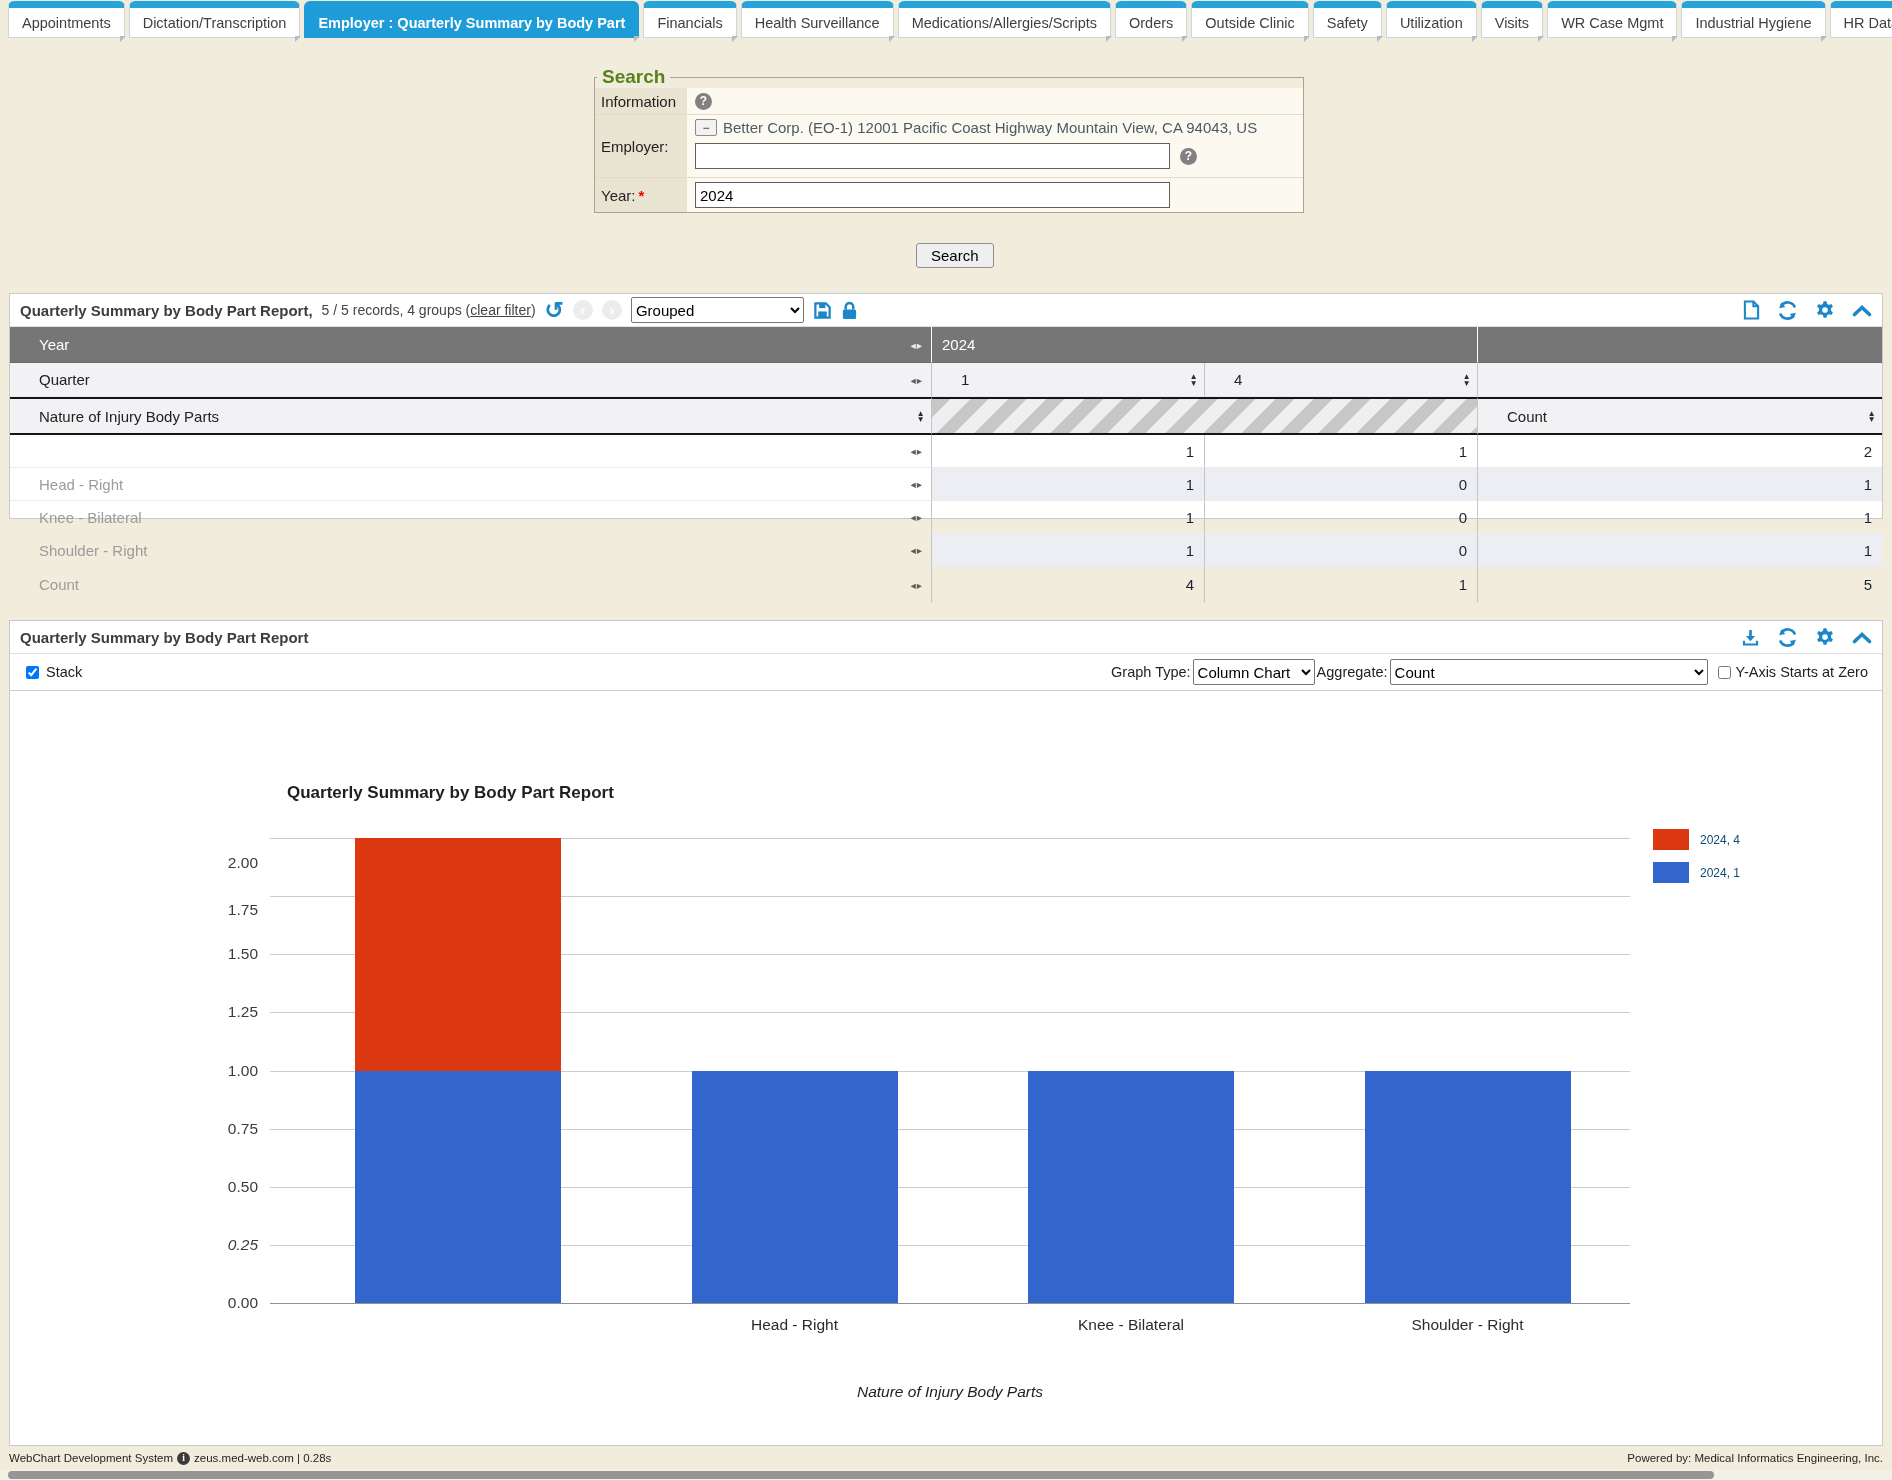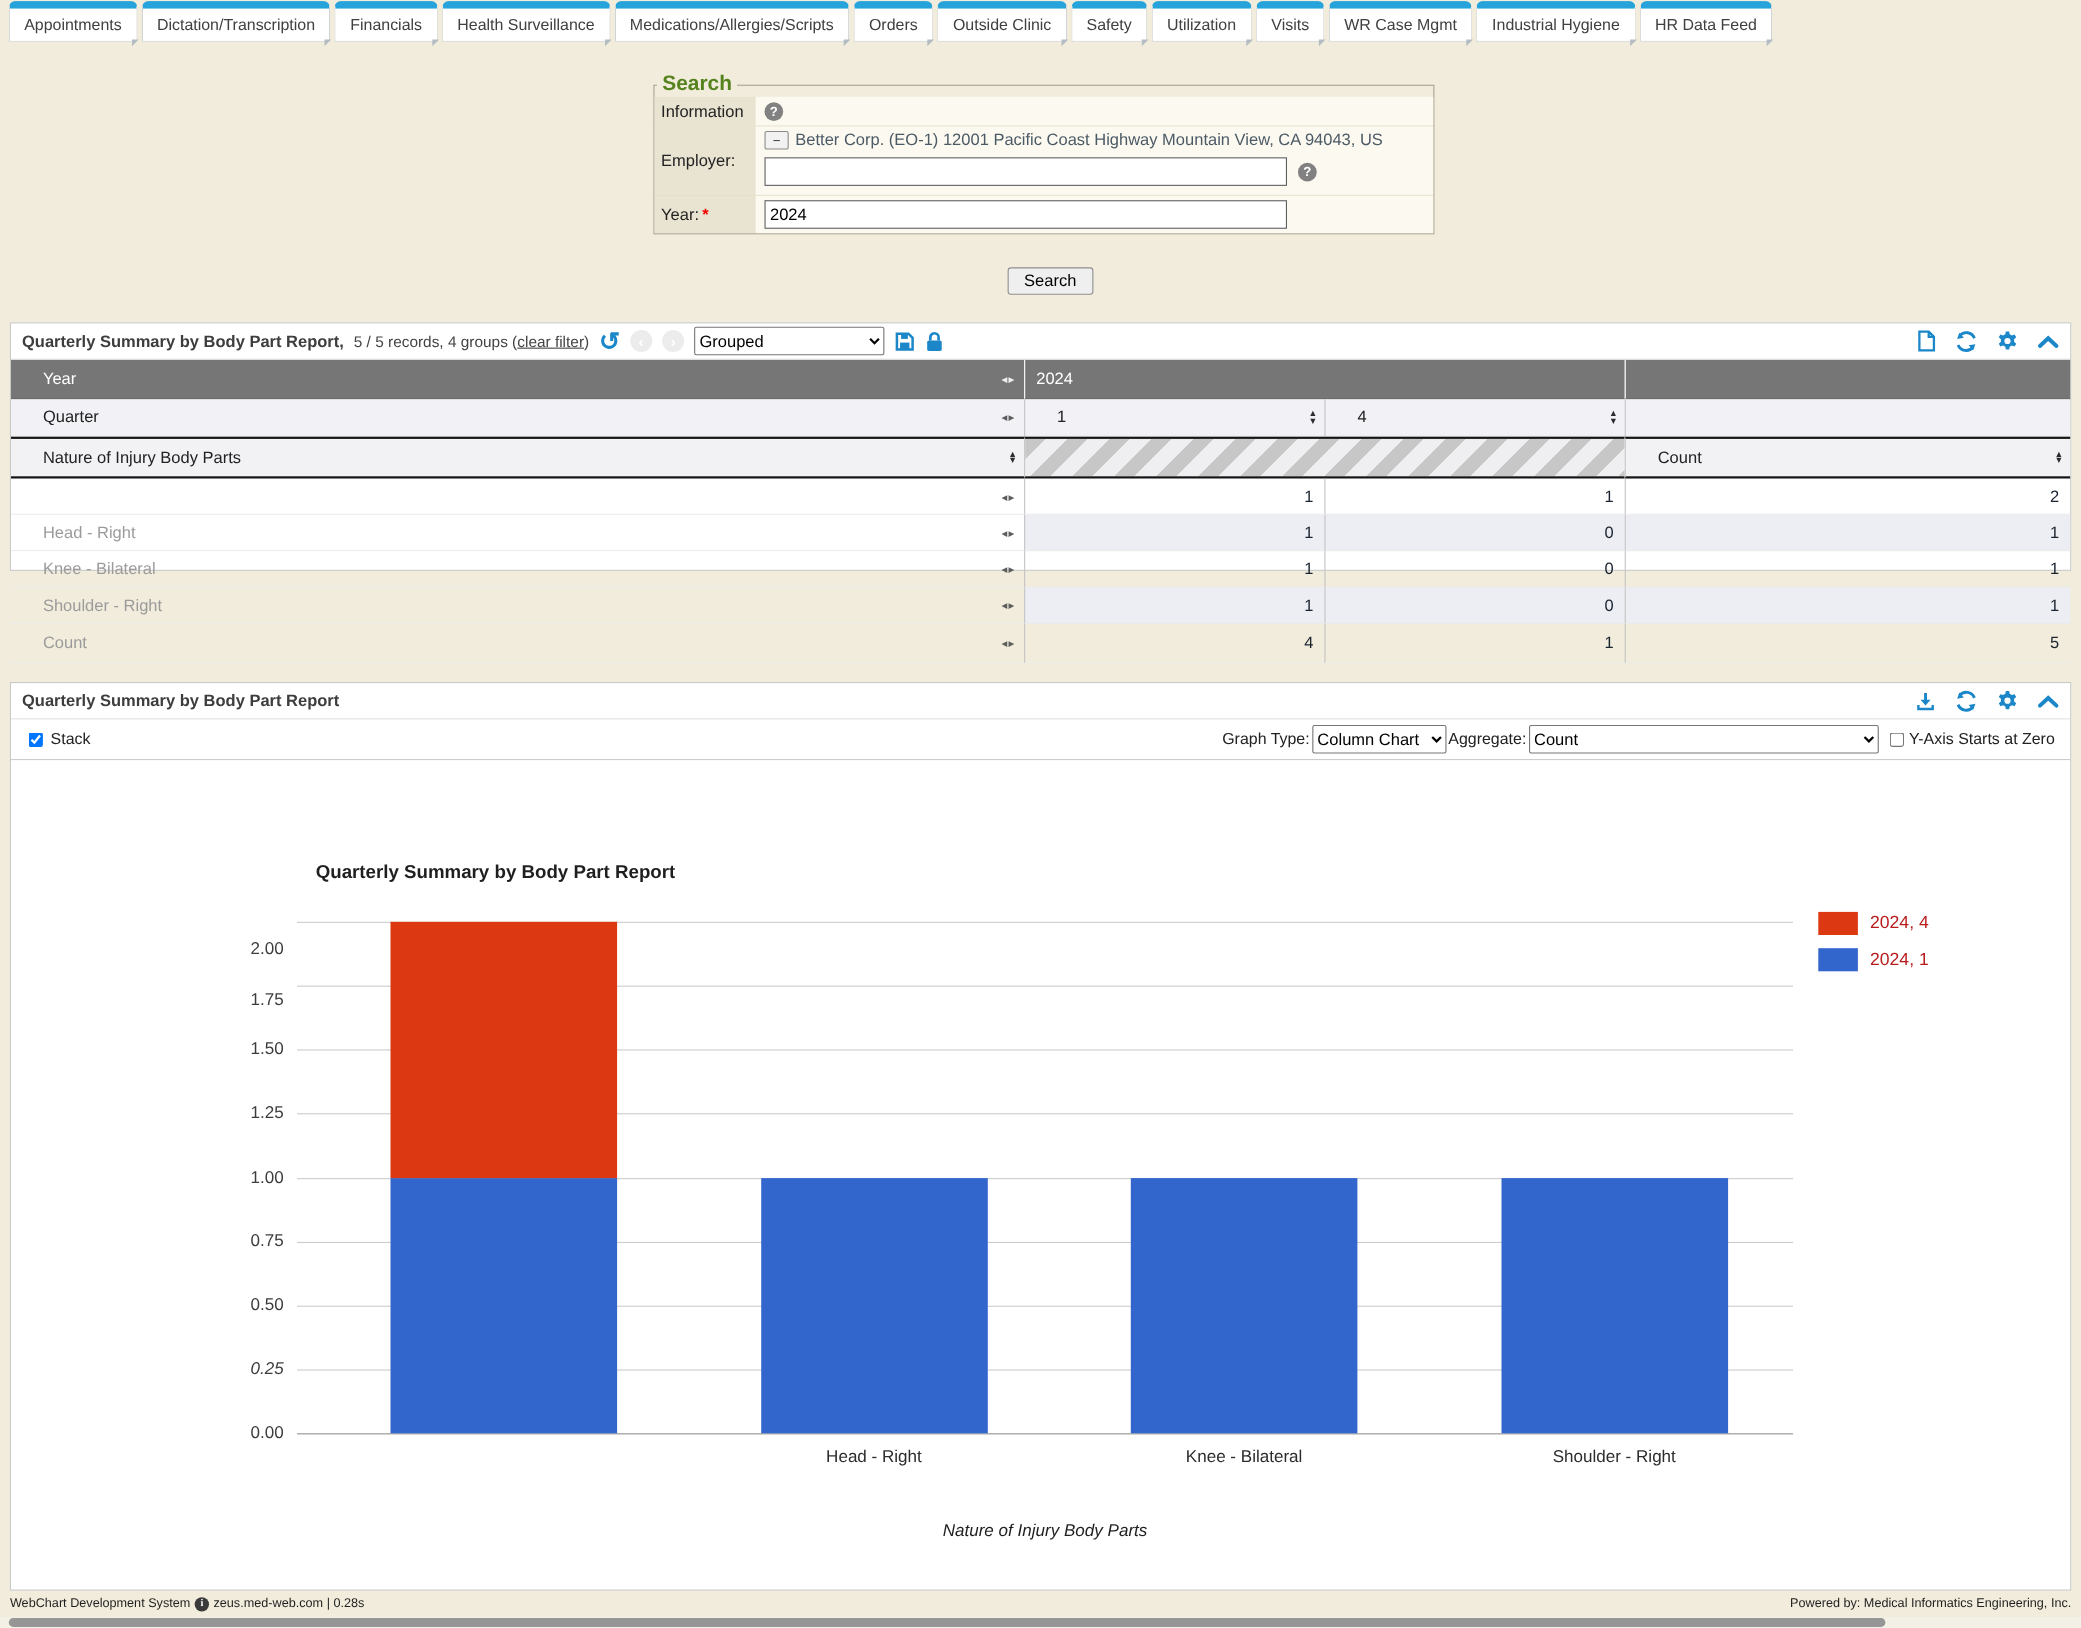--- a/index.html
+++ b/index.html
@@ -65,40 +65,43 @@
   .chart-area{position:absolute;left:0;top:0;right:0;bottom:0;z-index:1;}
   .c-title{position:absolute;left:277px;top:162px;font-size:17px;font-weight:bold;color:#1f1f1f;}
   .gridline{position:absolute;height:1px;background:#ccc;}
   .gridline.axis{background:#919191;}
   .ytick{position:absolute;width:72px;text-align:right;font-size:15.5px;color:#3c3c3c;}
   .bar{position:absolute;}
   .xtick{position:absolute;width:240px;text-align:center;font-size:15.5px;color:#2c2c2c;}
   .xlabel{position:absolute;left:260px;width:1360px;text-align:center;font-style:italic;font-size:15.5px;color:#1f1f1f;}
   .lgd{position:absolute;left:1643px;display:flex;align-items:center;gap:11px;}
   .lgd .sw{width:36px;height:21px;}
-  .lgd .lt{font-size:16px;color:#b91c1c;}
+  .lgd .lt{font-size:12px;color:#0c4a6e;}
   
   .footer{position:absolute;left:0;top:1446px;width:100%;height:24px;display:flex;align-items:center;font-size:11.5px;color:#1f1f1f;padding:0 9px;box-sizing:border-box;}
   .foot-right{margin-left:auto;}
   .info-ic{display:inline-flex;width:13px;height:13px;border-radius:50%;background:#3a3a3a;color:#fff;font-weight:bold;
     font-size:9.5px;align-items:center;justify-content:center;margin:0 4px;font-family:"Liberation Serif",serif;}
   .hscroll{position:absolute;left:0;top:1470px;width:100%;height:10px;background:#f3f0e5;}
   .hscroll .thumb{position:absolute;left:8px;top:1px;width:1706px;height:8px;background:#969696;border-radius:4px;cursor:grab;}
   svg.ic{display:block;}
 </style>
 </head>
 <body>
 
 <div class="tabbar">
   <div class="tablist">
       <div class="tab">
         <span>Appointments</span>
       </div>
       <div class="tab">
         <span>Dictation/Transcription</span>
+      </div>
+      <div class="tab active">
+        <span>Employer : Quarterly Summary by Body Part</span>
       </div>
       <div class="tab">
         <span>Financials</span>
       </div>
       <div class="tab">
         <span>Health Surveillance</span>
       </div>
       <div class="tab">
         <span>Medications/Allergies/Scripts</span>
       </div>

